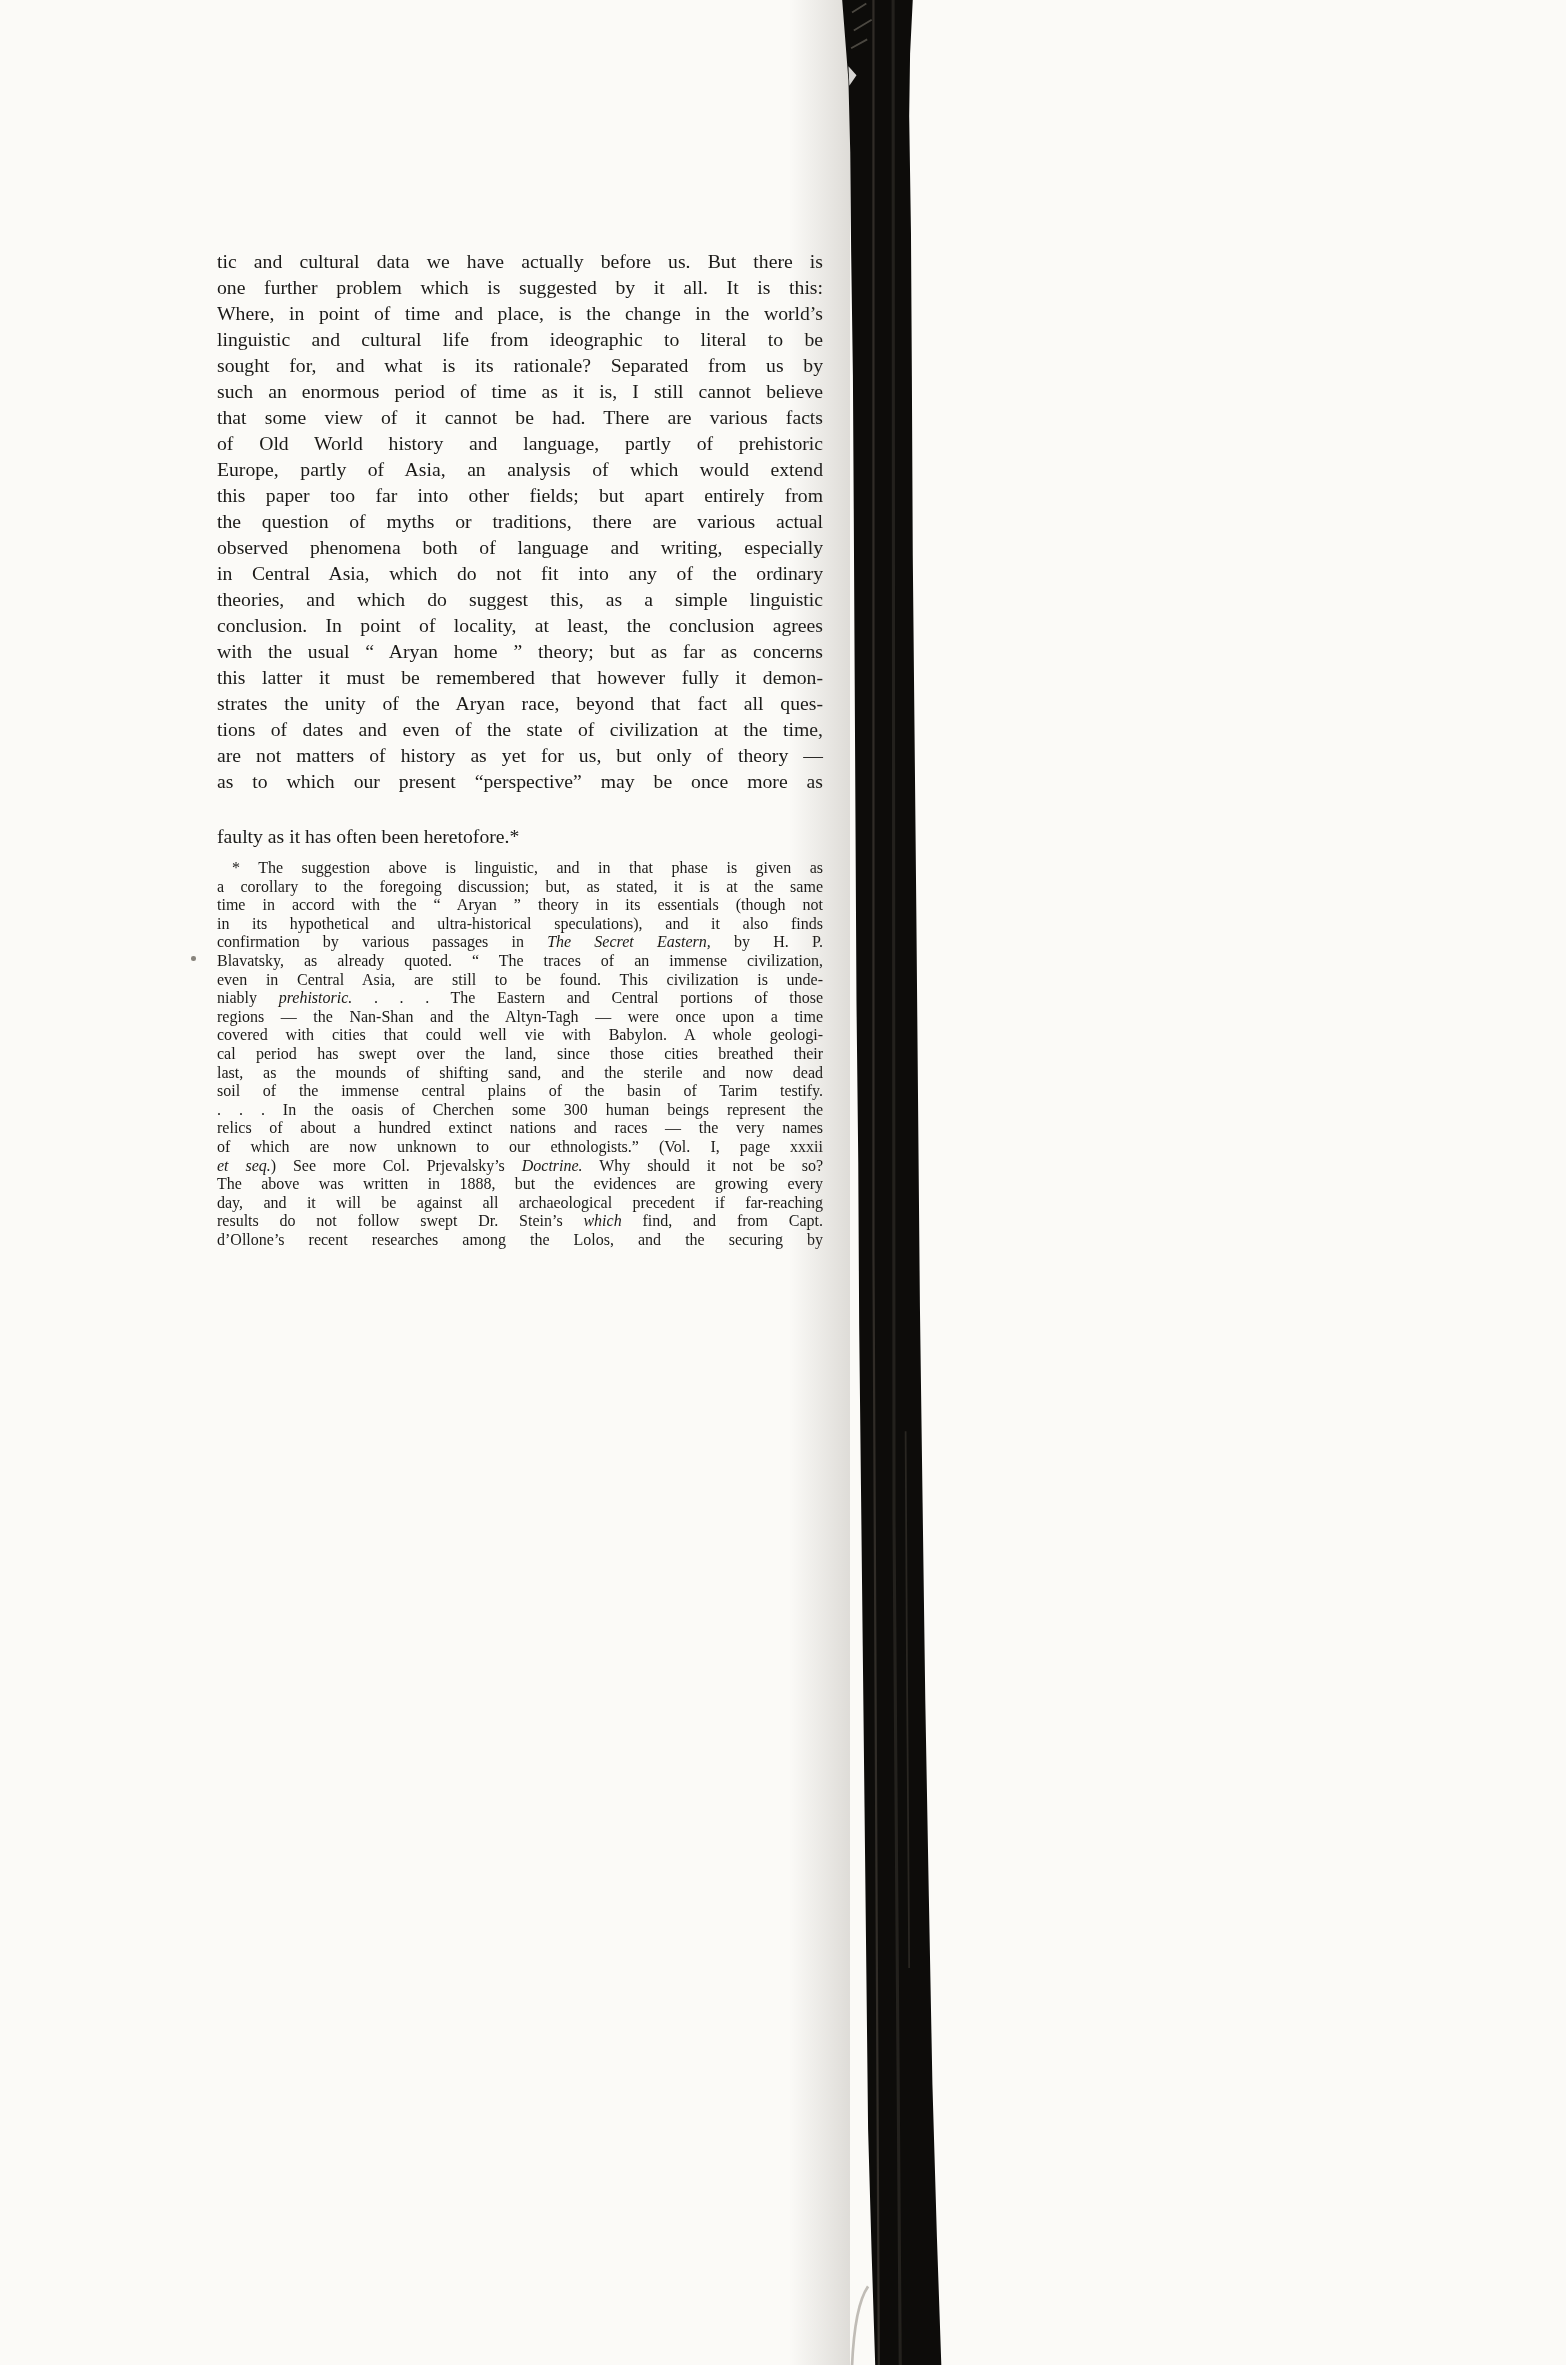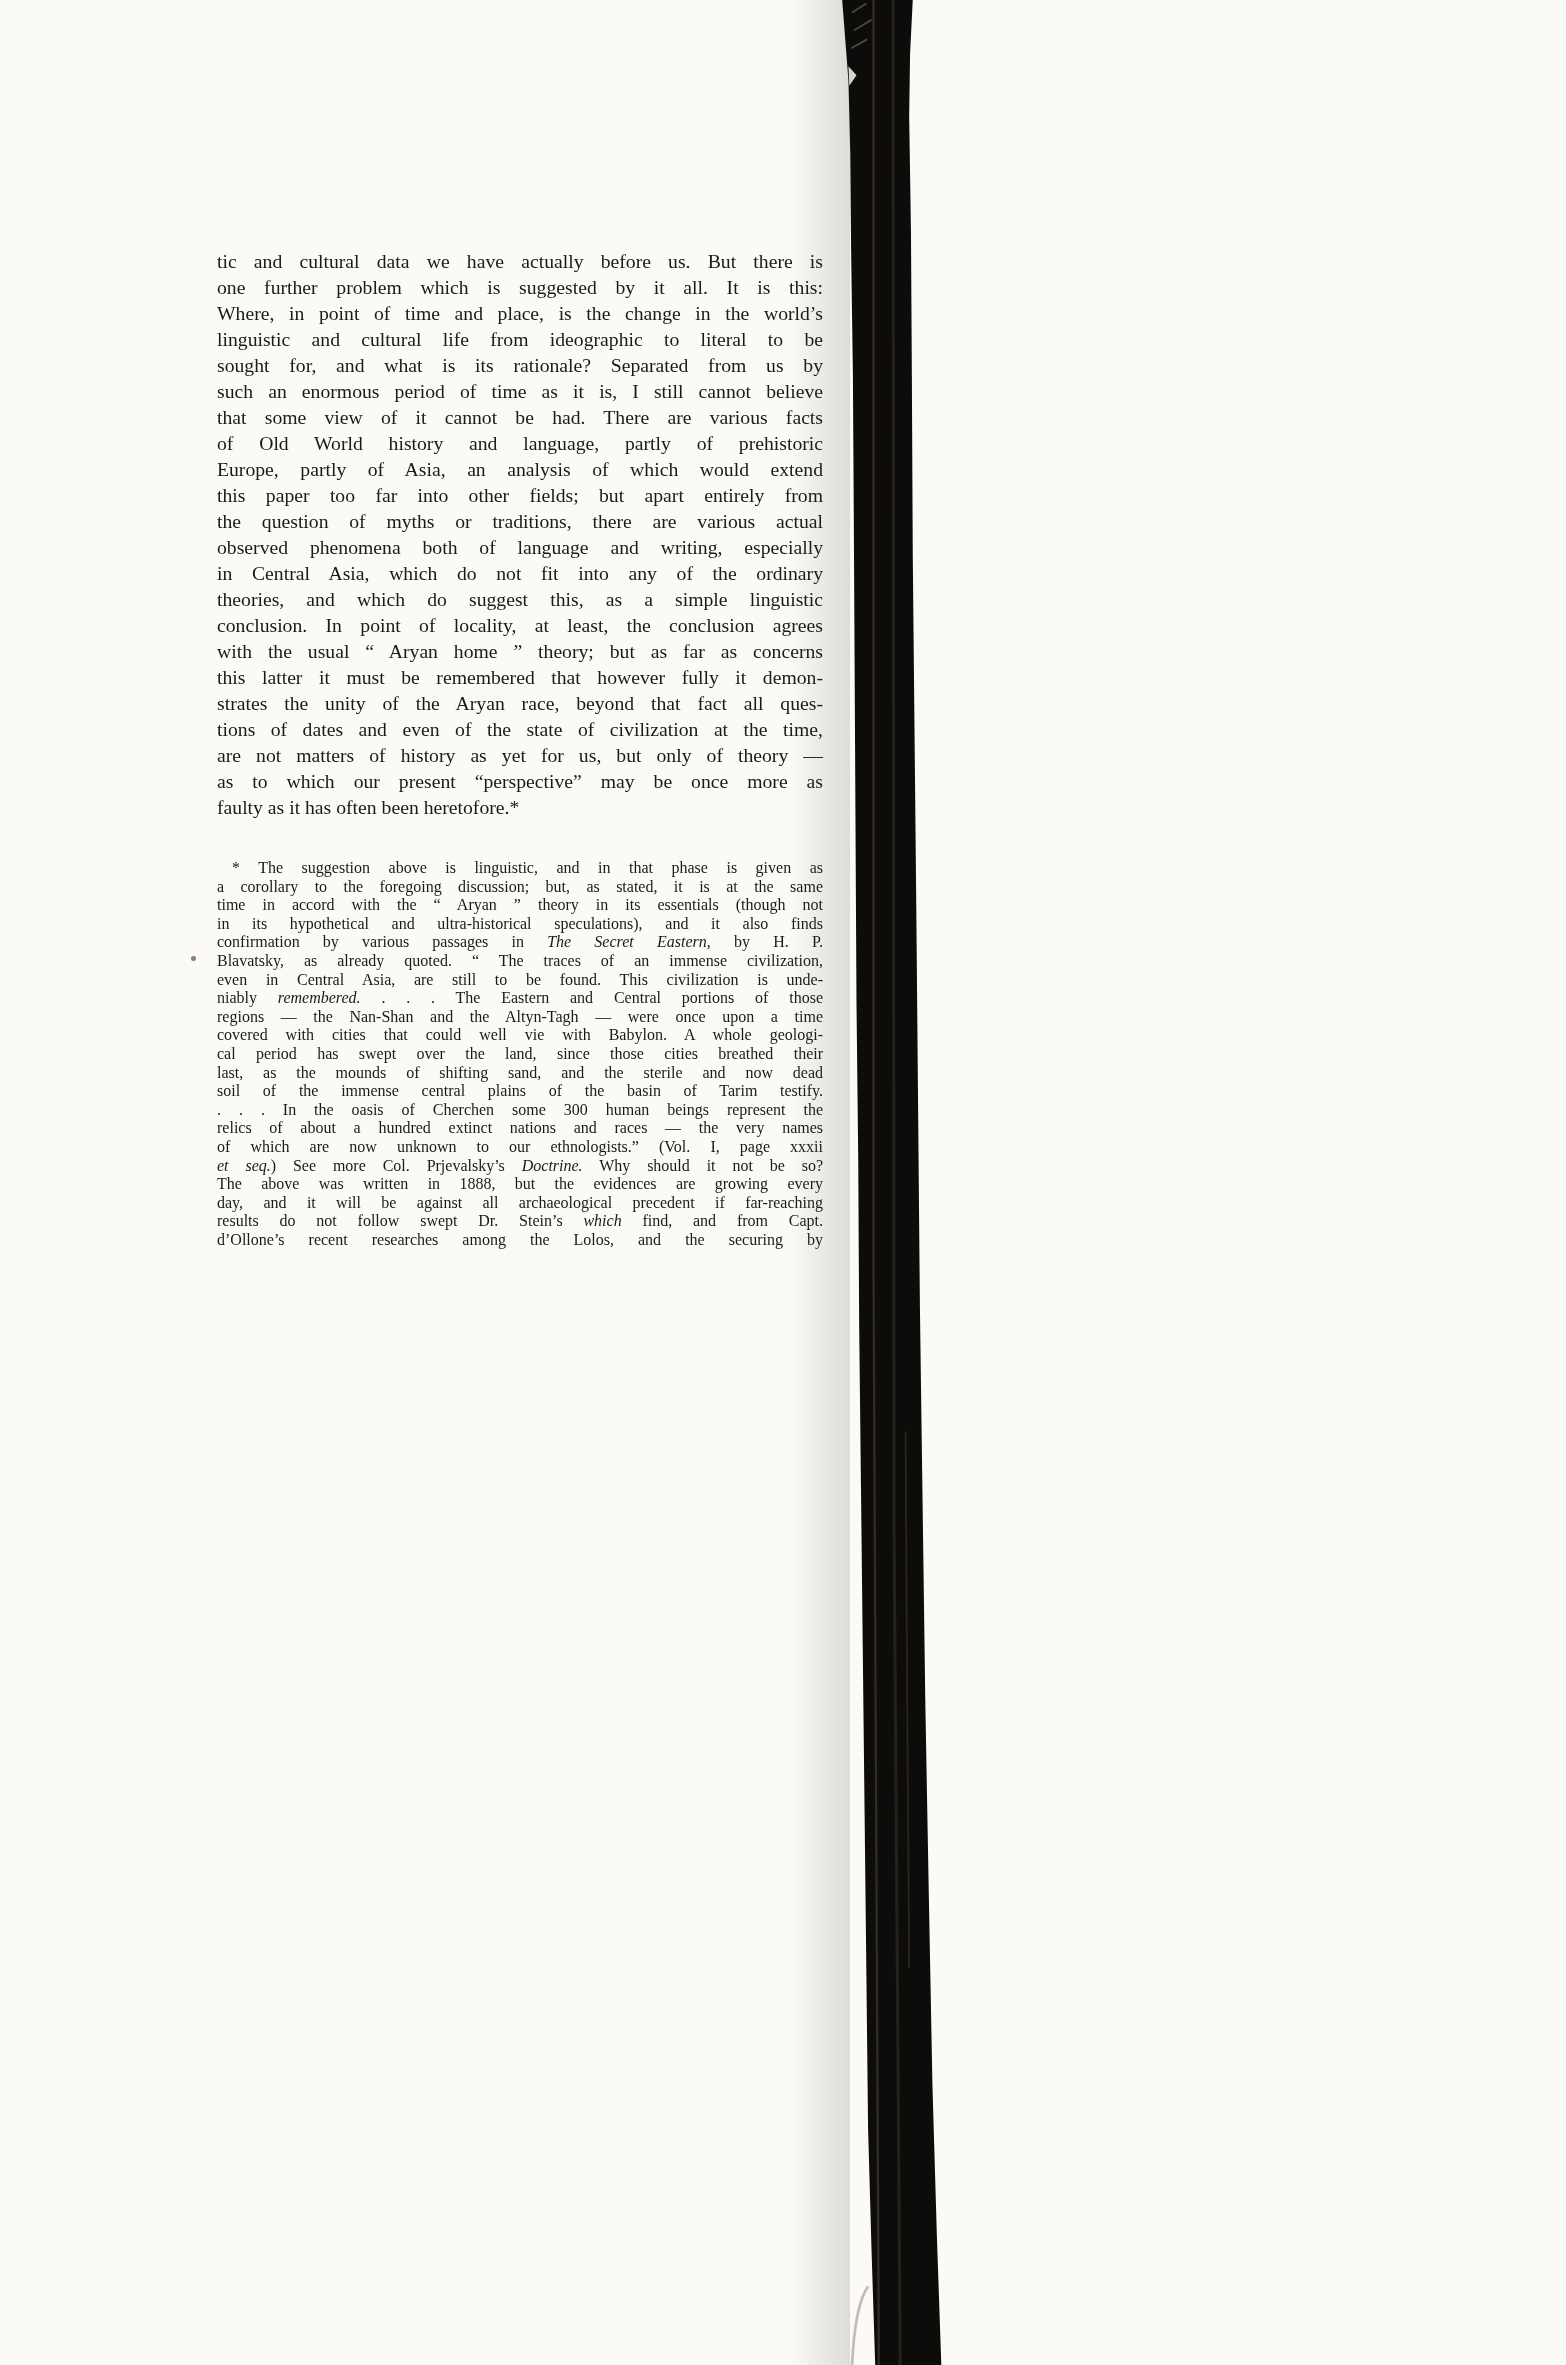--- a/index.html
+++ b/index.html
@@ -27,21 +27,21 @@
   }
   .bodytext {
     position:absolute; left:217px; top:248px; width:606px;
     font-size:19.7px; line-height:26px;
   }
   .footnote {
     position:absolute; left:217px; top:859px; width:606px;
     font-size:16px; line-height:18.6px;
   }
   .tline { text-align:justify; text-align-last:justify; }
-  .tline.line-last { text-align-last:left; }
+  .tline.line-last { text-align-last:left;margin-top:29px; }
   .footnote .tline:first-child { text-indent:15px; }
   .it { font-style:italic; }
   .edge-shade {
     position:absolute; left:789px; top:0; width:61px; height:2366px;
     background:linear-gradient(to right, rgba(70,62,50,0), rgba(70,62,50,0.16));
   }
   .gutter { position:absolute; left:827px; top:0; width:134px; height:2366px; }
   .strip-fill { fill:var(--strip, #0d0c0a); }
   .speck {
     position:absolute; left:191px; top:956px; width:4.5px; height:4.5px;
@@ -80,21 +80,21 @@
     </main>
 
   <section class="footnote">
       <div class="tline"><span>* The suggestion above is linguistic, and in that phase is given as</span></div>
       <div class="tline"><span>a corollary to the foregoing discussion; but, as stated, it is at the same</span></div>
       <div class="tline"><span>time in accord with the “ Aryan ” theory in its essentials (though not</span></div>
       <div class="tline"><span>in its hypothetical and ultra-historical speculations), and it also finds</span></div>
       <div class="tline"><span>confirmation by various passages in </span><span class="it">The Secret Eastern,</span><span> by H. P.</span></div>
       <div class="tline"><span>Blavatsky, as already quoted. “ The traces of an immense civilization,</span></div>
       <div class="tline"><span>even in Central Asia, are still to be found. This civilization is unde-</span></div>
-      <div class="tline"><span>niably </span><span class="it">remembered.</span><span> . . . The Eastern and Central portions of those</span></div>
+      <div class="tline"><span>niably </span><span class="it">prehistoric.</span><span> . . . The Eastern and Central portions of those</span></div>
       <div class="tline"><span>regions — the Nan-Shan and the Altyn-Tagh — were once upon a time</span></div>
       <div class="tline"><span>covered with cities that could well vie with Babylon. A whole geologi-</span></div>
       <div class="tline"><span>cal period has swept over the land, since those cities breathed their</span></div>
       <div class="tline"><span>last, as the mounds of shifting sand, and the sterile and now dead</span></div>
       <div class="tline"><span>soil of the immense central plains of the basin of Tarim testify.</span></div>
       <div class="tline"><span>. . . In the oasis of Cherchen some 300 human beings represent the</span></div>
       <div class="tline"><span>relics of about a hundred extinct nations and races — the very names</span></div>
       <div class="tline"><span>of which are now unknown to our ethnologists.” (Vol. I, page xxxii</span></div>
       <div class="tline"><span class="it">et seq.</span><span>) See more Col. Prjevalsky’s </span><span class="it">Doctrine.</span><span> Why should it not be so?</span></div>
       <div class="tline"><span>The above was written in 1888, but the evidences are growing every</span></div>

